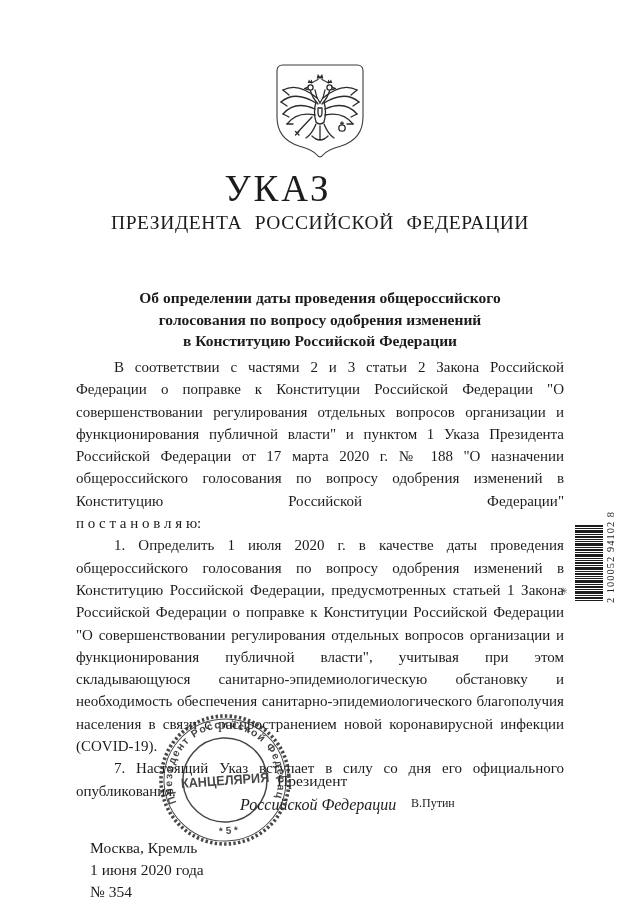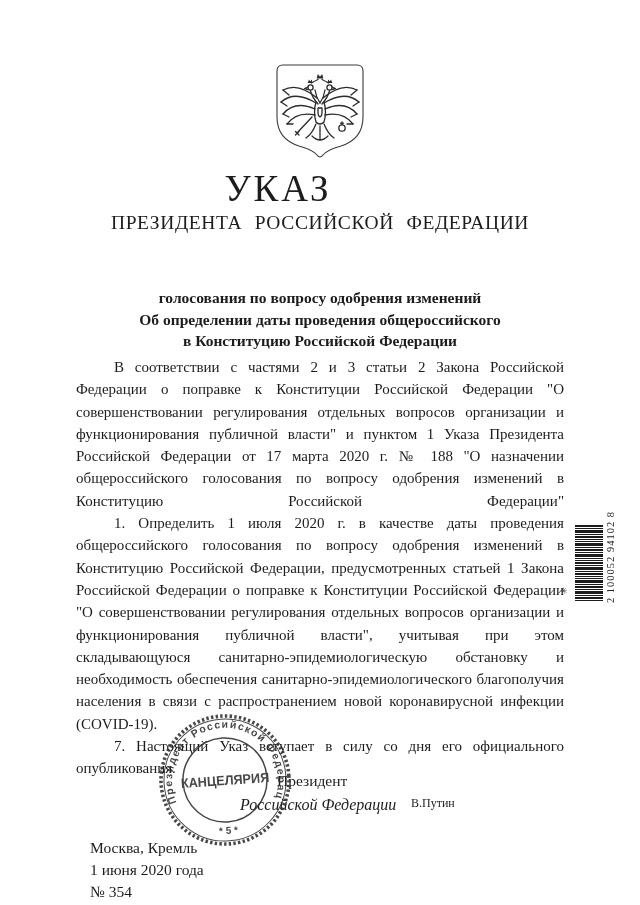--- a/index.html
+++ b/index.html
@@ -86,27 +86,28 @@
     <path class="ln" d="M 44 57 L 29 73 M 27.5 71.5 l 3.5 3.5 m -3.5 0 l 3.5 -3.5"></path>
     <circle class="ln" cx="74" cy="68" r="3.2"></circle>
     <path class="ln" d="M 74 64.6 v -2.8 m -1.5 1.4 h 3"></path>
   </svg>
 </div>
 
 <div class="abs title">УКАЗ</div>
 <div class="abs issuer">ПРЕЗИДЕНТА РОССИЙСКОЙ ФЕДЕРАЦИИ</div>
 
 <div class="abs subject">
+  <div>Об определении даты проведения общероссийского</div>
   <div>голосования по вопросу одобрения изменений</div>
-  <div>Об определении даты проведения общероссийского</div>
   <div>в Конституцию Российской Федерации</div>
 </div>
 
 <div class="abs bodytext">
   <p class="indent full-just">В соответствии с частями 2 и 3 статьи 2 Закона Российской Федерации о поправке к Конституции Российской Федерации "О совершенствовании регулирования отдельных вопросов организации и функционирования публичной власти" и пунктом 1 Указа Президента Российской Федерации от 17 марта 2020 г. № 188 "О назначении общероссийского голосования по вопросу одобрения изменений в Конституцию Российской Федерации"</p>
+  <p class="resolve">п о с т а н о в л я ю:</p>
   <p class="indent">1. Определить 1 июля 2020 г. в качестве даты проведения общероссийского голосования по вопросу одобрения изменений в Конституцию Российской Федерации, предусмотренных статьей 1 Закона Российской Федерации о поправке к Конституции Российской Федерации "О совершенствовании регулирования отдельных вопросов организации и функционирования публичной власти", учитывая при этом складывающуюся санитарно-эпидемиологическую обстановку и необходимость обеспечения санитарно-эпидемиологического благополучия населения в связи с распространением новой коронавирусной инфекции (COVID-19).</p>
   <p class="indent">7. Настоящий Указ вступает в силу со дня его официального опубликования.</p>
 </div>
 
 <div class="abs sig1">Президент</div>
 <div class="abs sig2">Российской Федерации</div>
 <div class="abs sign">В.Путин</div>
 
 <div class="abs stamp">
   <svg viewBox="-72 -72 144 144" width="144" height="144">

